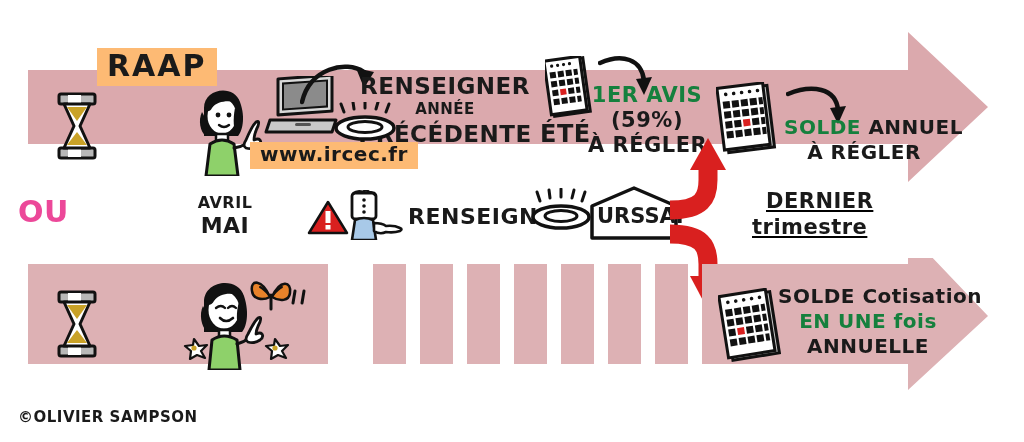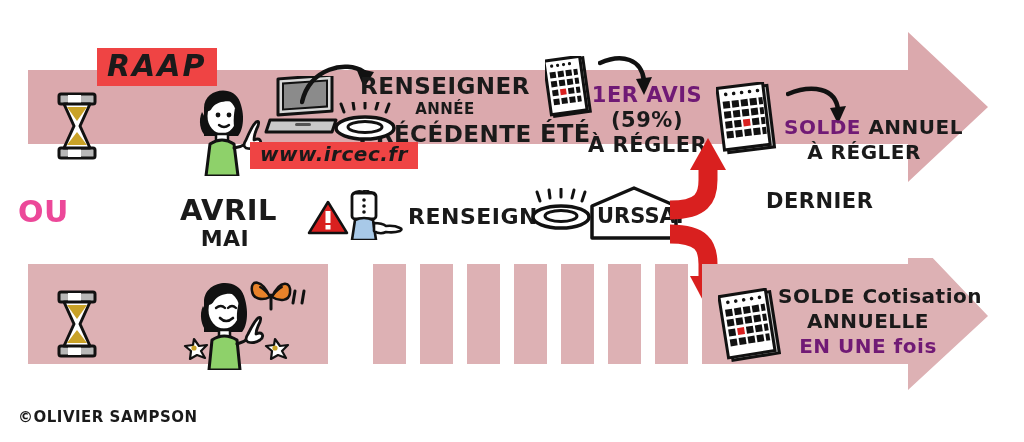--- a/index.html
+++ b/index.html
@@ -14,29 +14,28 @@
 
   
   .hand{
     font-family:"DejaVu Sans", sans-serif;
     font-weight:700;
     letter-spacing:0.5px;
     color:#1a1a1a;
     line-height:1.05;
     white-space:pre;
   }
-  .hand.red{color:#701a75;}
+  .hand.red{color:#15803d;}
   .hand.pink{color:#ec4899;}
   .ctr{text-align:center;}
 
   .label-box{
-    background:#ef4444;
+    background:#fdba74;
     display:inline-block;
     padding:2px 10px 4px 10px;
-    font-style:italic;
   }
 </style>
 </head>
 <body>
 
 <div id="stage">
 
   <svg class="abs" style="left:28px;top:32px;" width="960" height="150" viewBox="0 0 960 150">
     <polygon points="0,38 880,38 880,0 960,75 880,150 880,112 0,112" fill="#dba9ad"></polygon>
   </svg>
@@ -196,21 +195,21 @@
   <div class="abs ctr" style="left:784px;top:115px;width:160px;">
     <div style="font-size:20px;">
       <span class="hand red">SOLDE</span><span class="hand"> ANNUEL</span>
     </div>
     <div class="hand" style="font-size:20px;margin-top:3px;">À RÉGLER</div>
   </div>
 
   <div class="abs hand pink" style="left:18px;top:196px;font-size:30px;">OU</div>
 
   <div class="abs ctr" style="left:180px;top:195px;width:90px;">
-    <div class="hand" style="font-size:29px;">AVRIL</div>
+    <div class="hand" style="font-size:16px;">AVRIL</div>
     <div class="hand" style="font-size:22px;margin-top:2px;">MAI</div>
   </div>
 
   <svg class="abs" style="left:307px;top:199px;" width="42" height="38" viewBox="0 0 42 38">
     <path d="M21,3 L40,34 L2,34 Z" fill="#d9201f" stroke="#111" stroke-width="2.5" stroke-linejoin="round"></path>
     <rect x="18.5" y="12" width="5" height="12" fill="#ffffff"></rect>
     <rect x="18.5" y="26" width="5" height="4.5" fill="#ffffff"></rect>
   </svg>
 
   <svg class="abs" style="left:344px;top:190px;" width="62" height="50" viewBox="0 0 62 50">
@@ -242,22 +241,23 @@
   </svg>
   <div class="abs hand" style="left:597px;top:205px;font-size:21px;letter-spacing:0px;">URSSAF</div>
 
   <svg class="abs" style="left:668px;top:136px;" width="78" height="176" viewBox="0 0 78 176">
     <path d="M2,74 C34,74 40,62 40,44 L40,30" stroke="#d9201f" stroke-width="19" fill="none" stroke-linecap="butt"></path>
     <polygon points="22,34 40,2 58,34" fill="#d9201f"></polygon>
     <path d="M2,98 C34,98 40,110 40,128 L40,144" stroke="#d9201f" stroke-width="19" fill="none" stroke-linecap="butt"></path>
     <polygon points="22,140 40,174 58,140" fill="#d9201f"></polygon>
   </svg>
 
-  <div class="abs" style="left:752px;top:190px;width:180px;">
+  <div class="abs" style="left:752px;top:190px;width:180px;text-decoration:underline;">
     <div class="hand" style="font-size:21px;margin-left:14px;">DERNIER</div>
+    <div class="hand" style="font-size:21px;margin-top:4px;">trimestre</div>
   </div>
 
   <svg class="abs" style="left:28px;top:258px;" width="960" height="132" viewBox="0 0 960 132">
 
     <rect x="0" y="6" width="300" height="100" fill="#ddb1b4"></rect>
 
     <rect x="345" y="6" width="33" height="100" fill="#ddb1b4"></rect>
     <rect x="392" y="6" width="33" height="100" fill="#ddb1b4"></rect>
     <rect x="439" y="6" width="33" height="100" fill="#ddb1b4"></rect>
     <rect x="486" y="6" width="33" height="100" fill="#ddb1b4"></rect>
@@ -349,19 +349,19 @@
         <rect x="28" y="48" width="7" height="7"></rect>
           <rect x="37" y="48" width="7" height="7"></rect>
           <rect x="46" y="48" width="4" height="7"></rect>
       </g>
       <rect x="19" y="38" width="7" height="7" fill="#d9201f"></rect>
     </g>
   </svg>
 
   <div class="abs ctr" style="left:778px;top:286px;width:180px;">
     <div class="hand" style="font-size:20px;">SOLDE Cotisation</div>
+    <div class="hand red" style="font-size:20px;margin-top:4px;">EN UNE fois</div>
     <div class="hand" style="font-size:20px;margin-top:4px;">ANNUELLE</div>
-    <div class="hand red" style="font-size:20px;margin-top:4px;">EN UNE fois</div>
   </div>
 
   <div class="abs hand" style="left:18px;top:410px;font-size:15px;letter-spacing:0.5px;">©OLIVIER SAMPSON</div>
 
 </div>
 
 </body></html>

